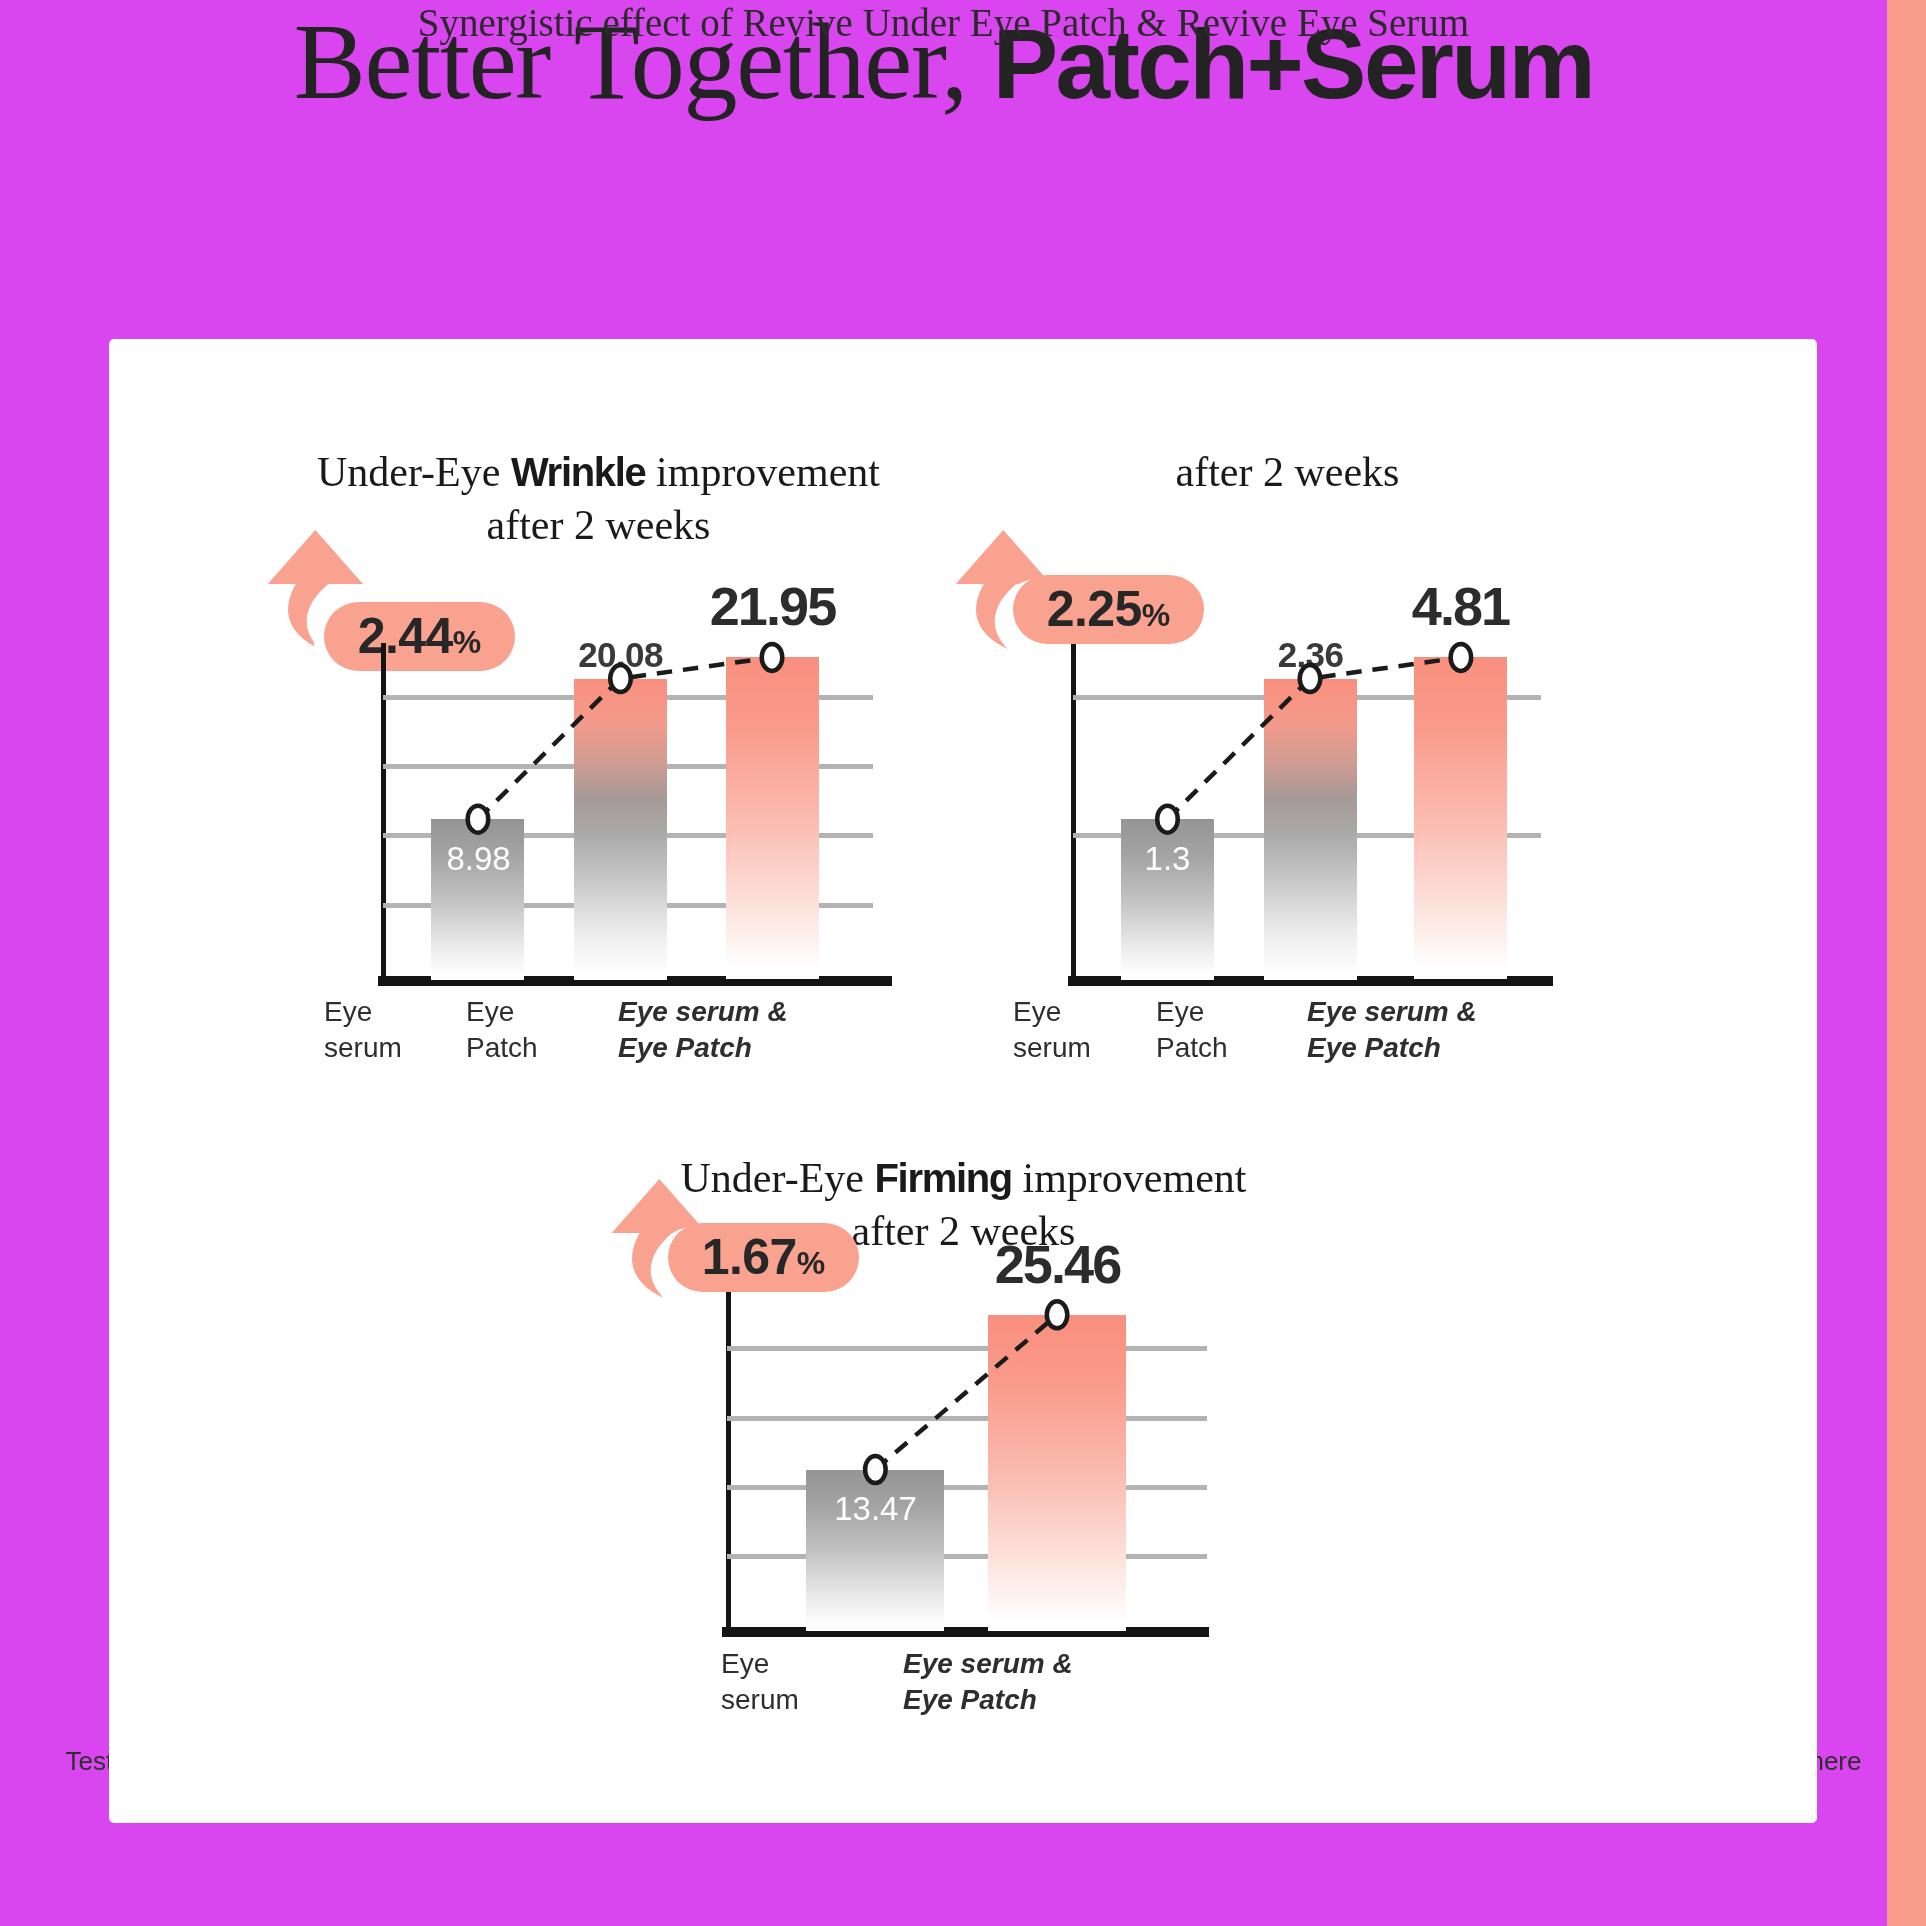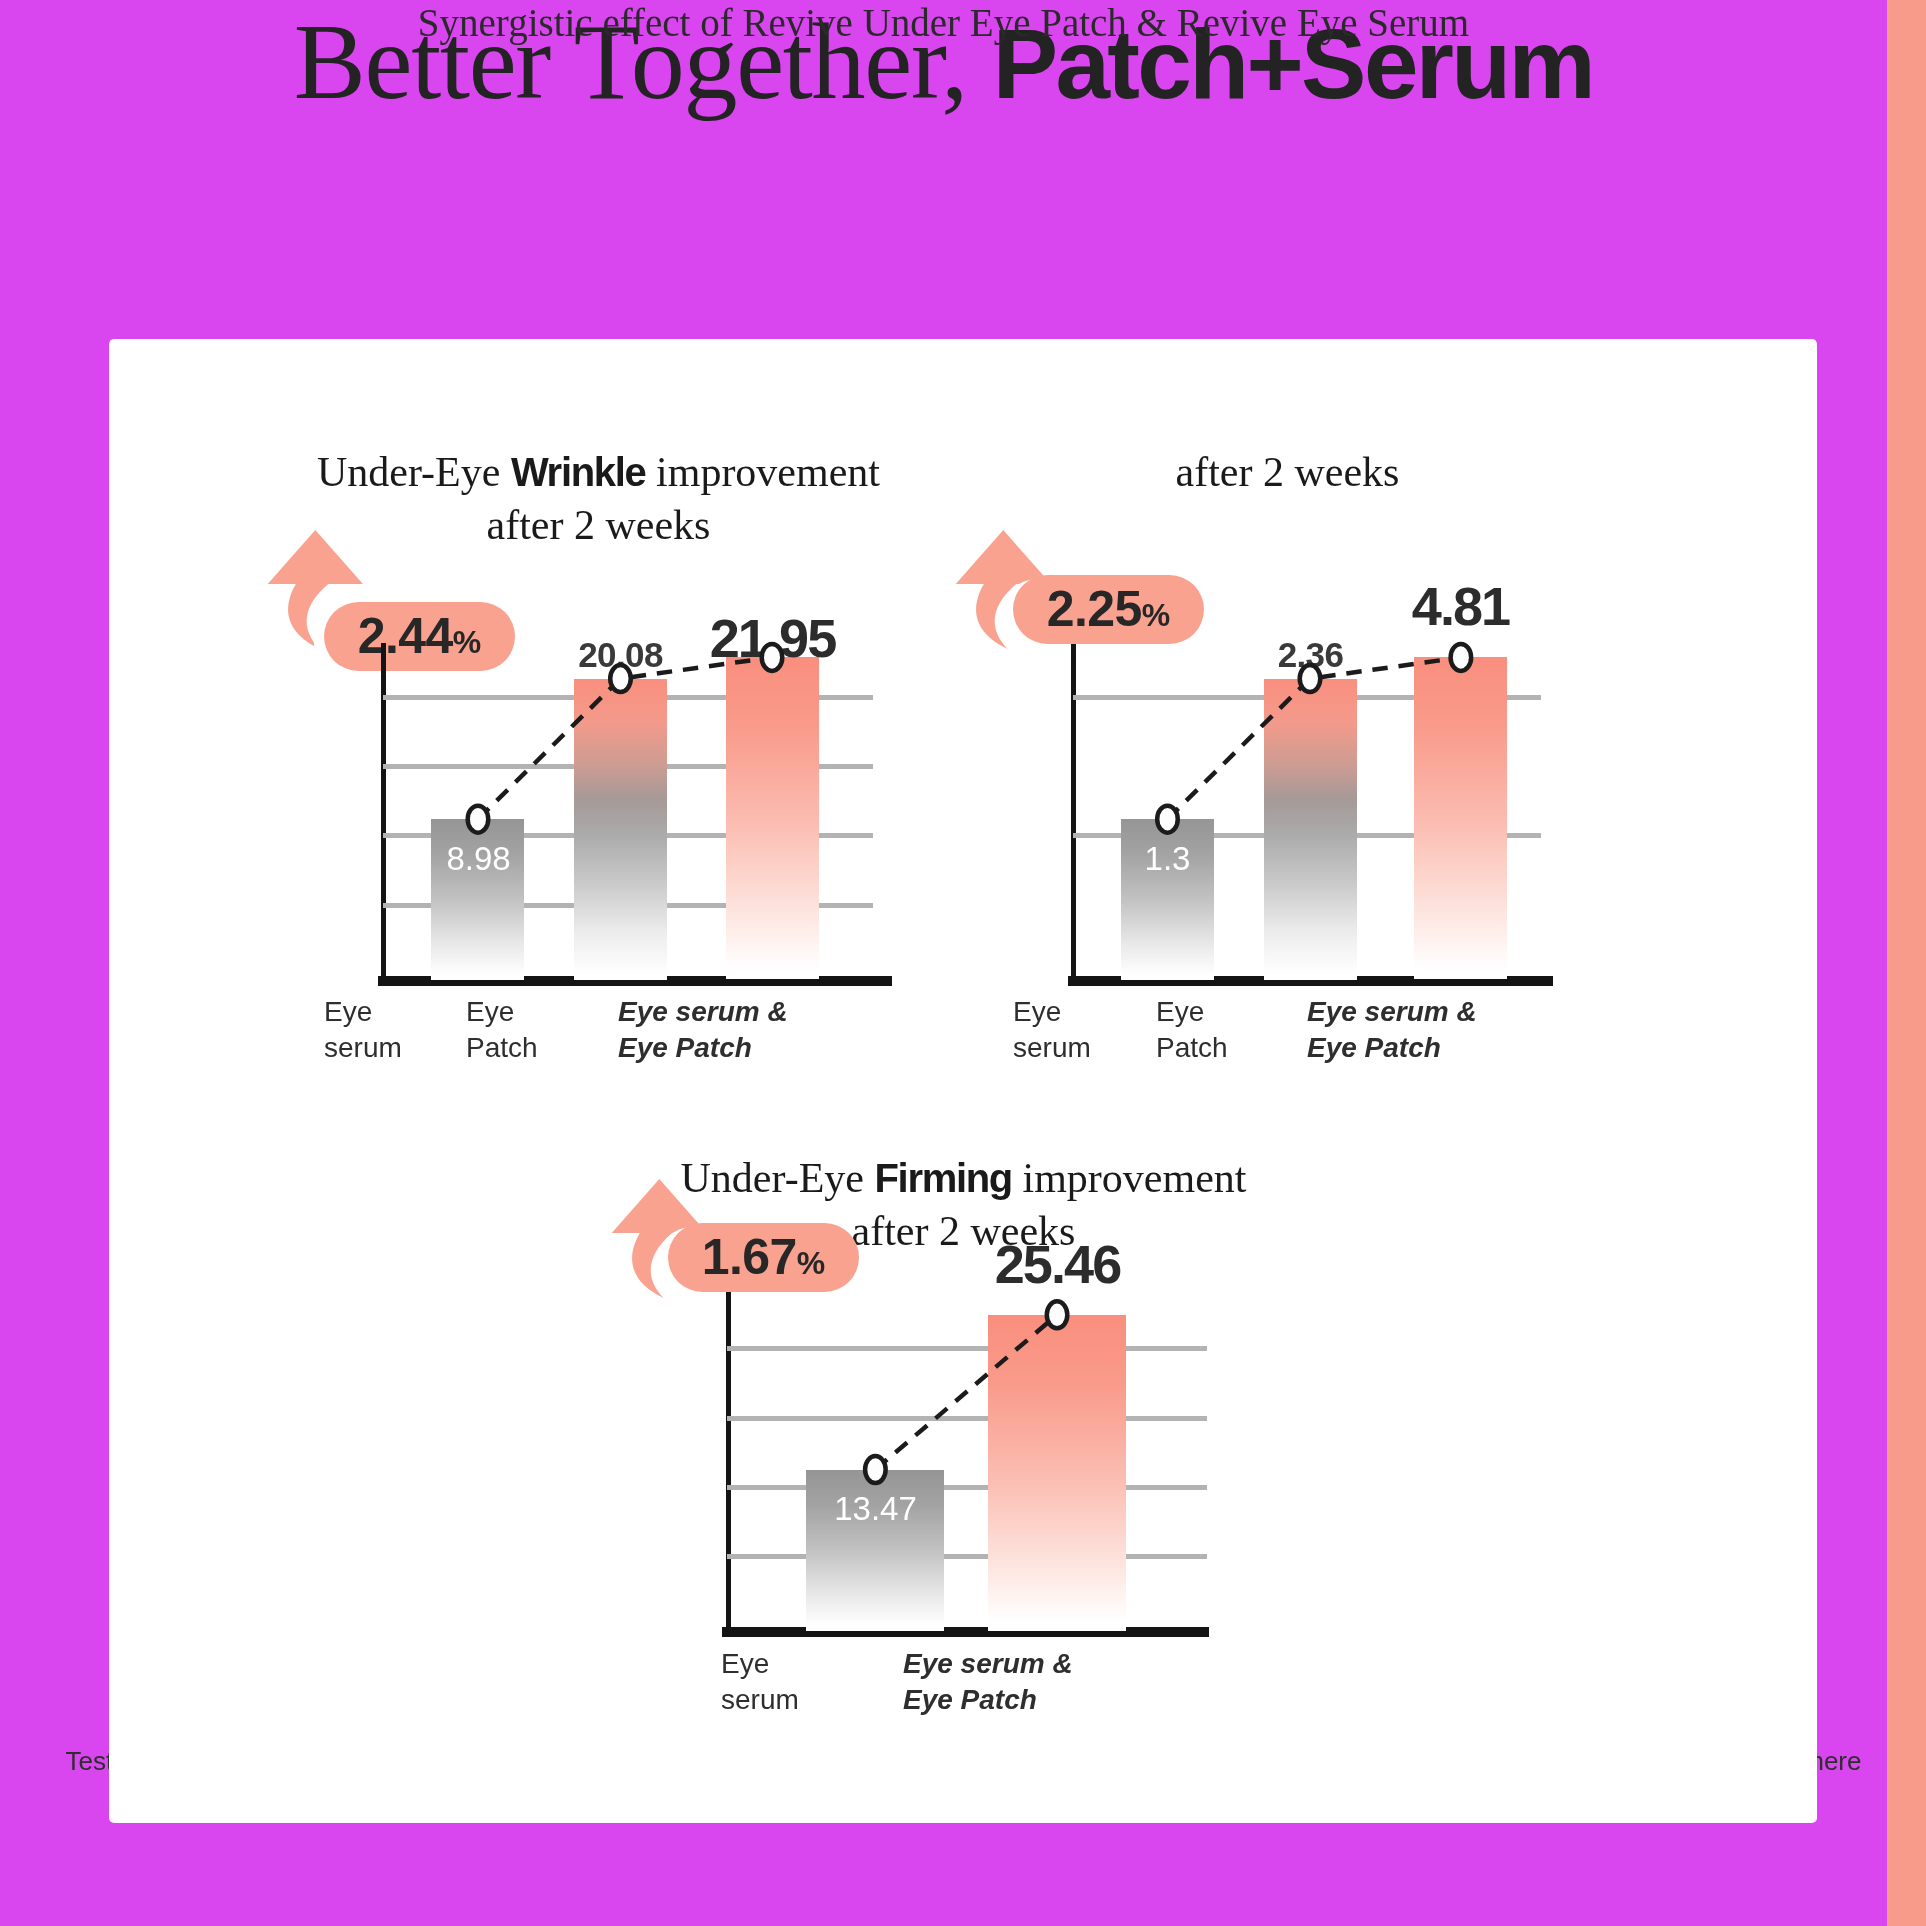--- a/index.html
+++ b/index.html
@@ -70,21 +70,21 @@
           <div>Eye</div>
           <div>serum</div>
         </div>
         <div class="bar bar-pinkgray" style="left: 574px; top: 679px; width: 93px; height: 301px;"></div>
         <div class="val-above" style="left: 492px; width: 257px; top: 635px;">20.08</div>
         <div class="xlabel" style="left: 466px; top: 994px;">
           <div>Eye</div>
           <div>Patch</div>
         </div>
         <div class="bar bar-pink" style="left: 726px; top: 657px; width: 93px; height: 322px;"></div>
-        <div class="val-big" style="left: 612px; width: 321px; top: 575px; margin-top: 32px;">21.95</div>
+        <div class="val-big" style="left: 612px; width: 321px; top: 575px;">21.95</div>
         <div class="xlabel bi" style="left: 618px; top: 994px;">
           <div>Eye serum &amp;</div>
           <div>Eye Patch</div>
         </div>
       </div>
       <div class="chart">
     <div class="chart-title" style="left: 838px; top: 446px;">
       <div class="tline2">after 2 weeks</div>
     </div>
     <svg class="arrow-icon" viewBox="0 0 100 110" style="left: 944px; top: 530px; width: 110px; height: 119px;">

